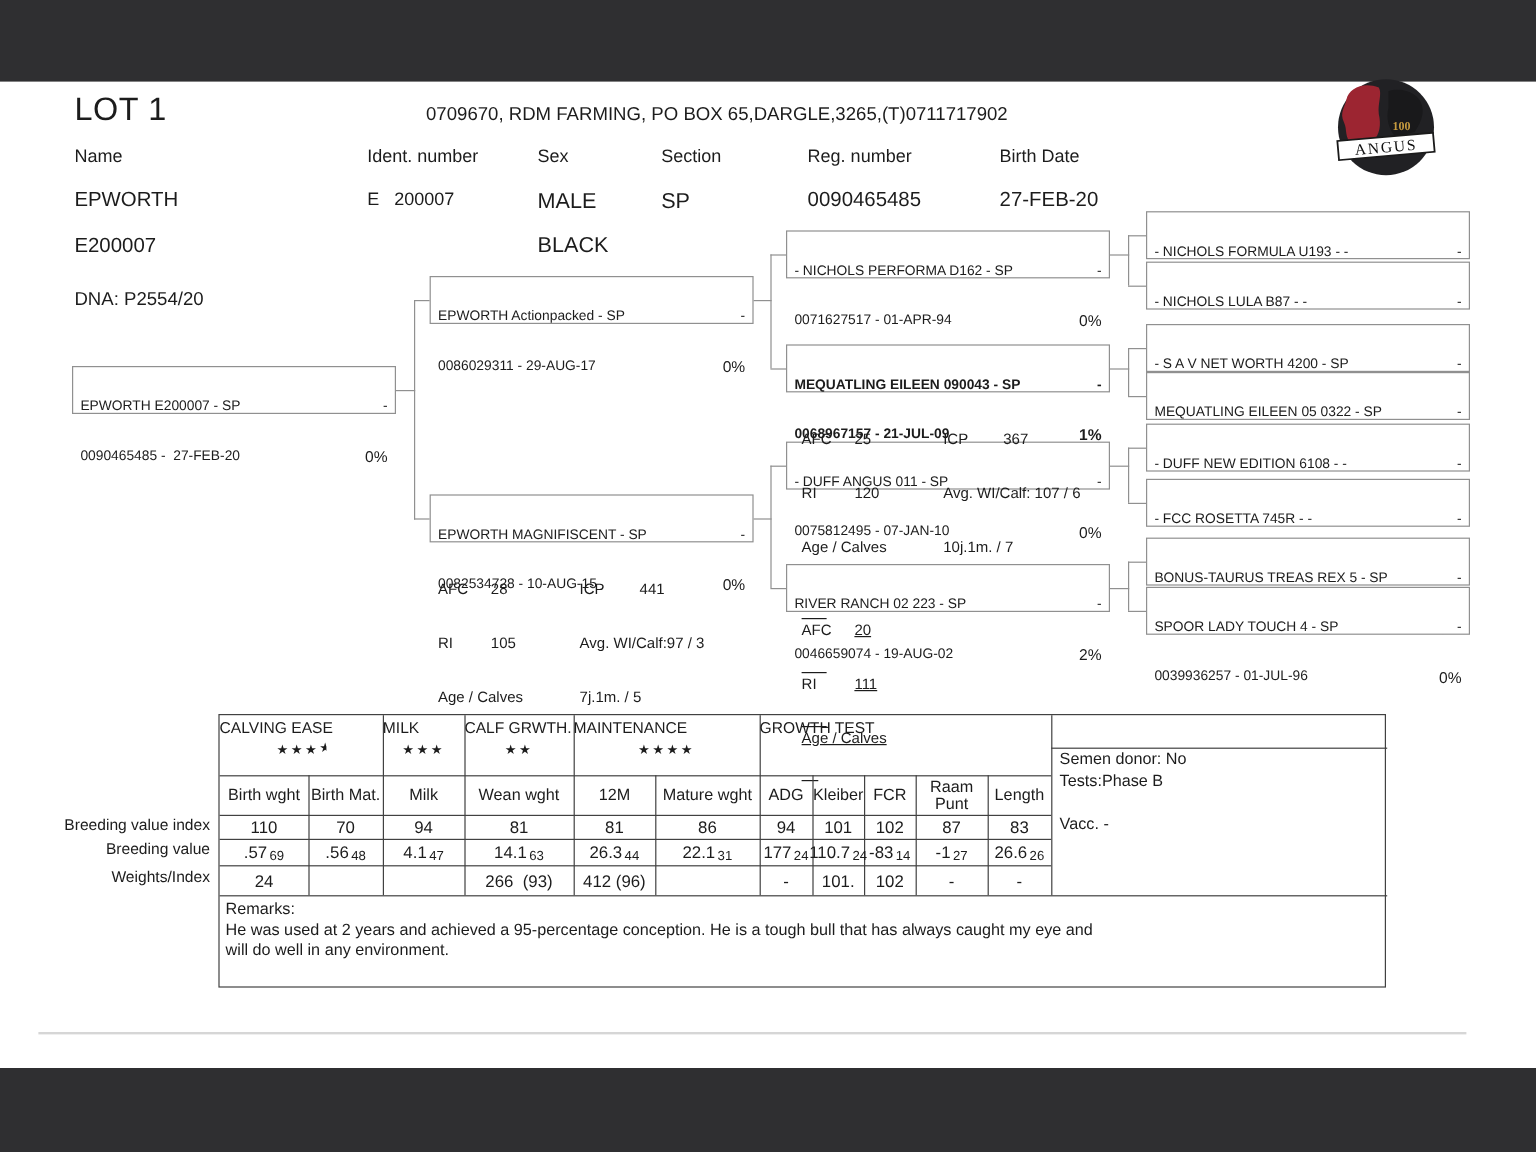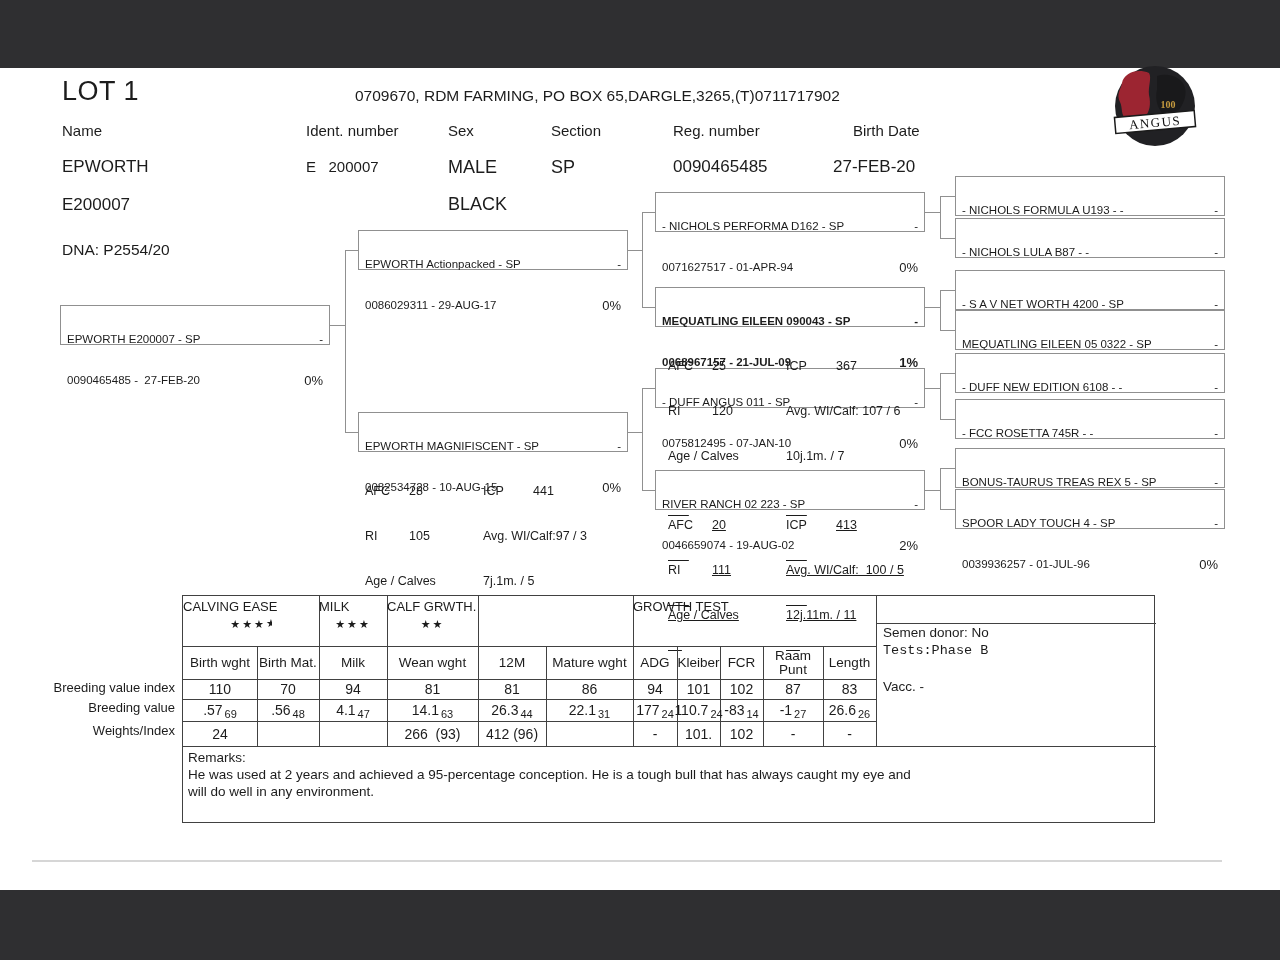--- a/index.html
+++ b/index.html
@@ -60,21 +60,21 @@
   <div class="bar bottom"></div>
 
   <div class="abs lot" style="left:62px;top:76px;">LOT 1</div>
   <div class="abs contact" style="left:355px;top:87px;">0709670,  RDM FARMING, PO BOX 65,DARGLE,3265,(T)0711717902</div>
 
   <div class="abs flab" style="left:62px;top:122px;">Name</div>
   <div class="abs flab" style="left:306px;top:122px;">Ident. number</div>
   <div class="abs flab" style="left:448px;top:122px;">Sex</div>
   <div class="abs flab" style="left:551px;top:122px;">Section</div>
   <div class="abs flab" style="left:673px;top:122px;">Reg. number</div>
-  <div class="abs flab" style="left:853px;top:122px;">Birth Date</div>
+  <div class="abs flab" style="left:833px;top:122px;">Birth Date</div>
 
   <div class="abs fval" style="left:62px;top:157px;text-align:center;">EPWORTH</div>
   <div class="abs fval" style="left:306px;top:158px;font-size:15px;text-align:right;">E   200007</div>
   <div class="abs fval big" style="left:448px;top:157px;">MALE</div>
   <div class="abs fval big" style="left:551px;top:157px;">SP</div>
   <div class="abs fval" style="left:673px;top:157px;">0090465485</div>
   <div class="abs fval" style="left:833px;top:157px;">27-FEB-20</div>
 
   <div class="abs fval" style="left:62px;top:195px;">E200007</div>
   <div class="abs fval big" style="left:448px;top:194px;">BLACK</div>
@@ -204,25 +204,20 @@
       <div><span>Avg. WI/Calf:97 / 3</span></div>
       <div><span>7j.1m. / 5</span></div>
     </div>
   </div>
   <div class="stats" style="left:668px;top:488px;text-decoration:underline;">
     <div class="scol1">
       <div><span class="slab">AFC</span><span>20</span></div>
       <div><span class="slab">RI</span><span>111</span></div>
       <div><span>Age / Calves</span></div>
     </div>
-    <div>
-      <div><span class="slab2">ICP</span><span>413</span></div>
-      <div><span>Avg. WI/Calf:  100 / 5</span></div>
-      <div><span>12j.11m. / 11</span></div>
-    </div>
   </div>
 
   <div class="rowlab" style="top:680px;">Breeding value index</div>
   <div class="rowlab" style="top:700px;">Breeding value</div>
   <div class="rowlab" style="top:723px;">Weights/Index</div>
 
   <div class="tbl">
 
     <div class="gline" style="left:136px;top:0;width:1px;height:150px;"></div>
     <div class="gline" style="left:204px;top:0;width:1px;height:150px;"></div>
@@ -256,20 +251,27 @@
           <span class="half"></span>
         </div>
     </div>
     <div class="gcell gx2">
       <div>CALF GRWTH.</div>
       <div class="starrow">
           <span>★★</span>
           <span class="half"></span>
         </div>
     </div>
+    <div class="gcell gx3">
+      <div>MAINTENANCE</div>
+      <div class="starrow">
+          <span>★★★★</span>
+          <span class="half"></span>
+        </div>
+    </div>
     <div class="gcell gx4">
       <div>GROWTH TEST</div>
     </div>
 
     <div class="colh x0 rh">Birth wght</div>
     <div class="colh x1 rh">Birth Mat.</div>
     <div class="colh x2 rh">Milk</div>
     <div class="colh x3 rh">Wean wght</div>
     <div class="colh x4 rh">12M</div>
     <div class="colh x5 rh">Mature wght</div>
@@ -309,21 +311,21 @@
     <div class="cell x3 r3">266  (93)</div>
     <div class="cell x4 r3">412 (96)</div>
     <div class="cell x5 r3"></div>
     <div class="cell x6 r3">-</div>
     <div class="cell x7 r3">101.</div>
     <div class="cell x8 r3">102</div>
     <div class="cell x9 r3">-</div>
     <div class="cell x10 r3">-</div>
 
     <div class="sidetxt" style="top:29px;">Semen donor: No</div>
-    <div class="sidetxt" style="top:47px;font-family:Liberation Mono, monospace;">Tests:Phase B</div>
+    <div class="sidetxt" style="top:47px;">Tests:Phase B</div>
     <div class="sidetxt" style="top:83px;">Vacc. -</div>
 
     <div class="remarks" style="top:153px;">Remarks:</div>
     <div class="remarks" style="top:170px;width:958px;">He was used at 2 years and achieved a 95-percentage conception. He is a tough bull that has always caught my eye and
 will do well in any environment.</div>
   </div>
 
   <div class="divider"></div>
 </div>
 

